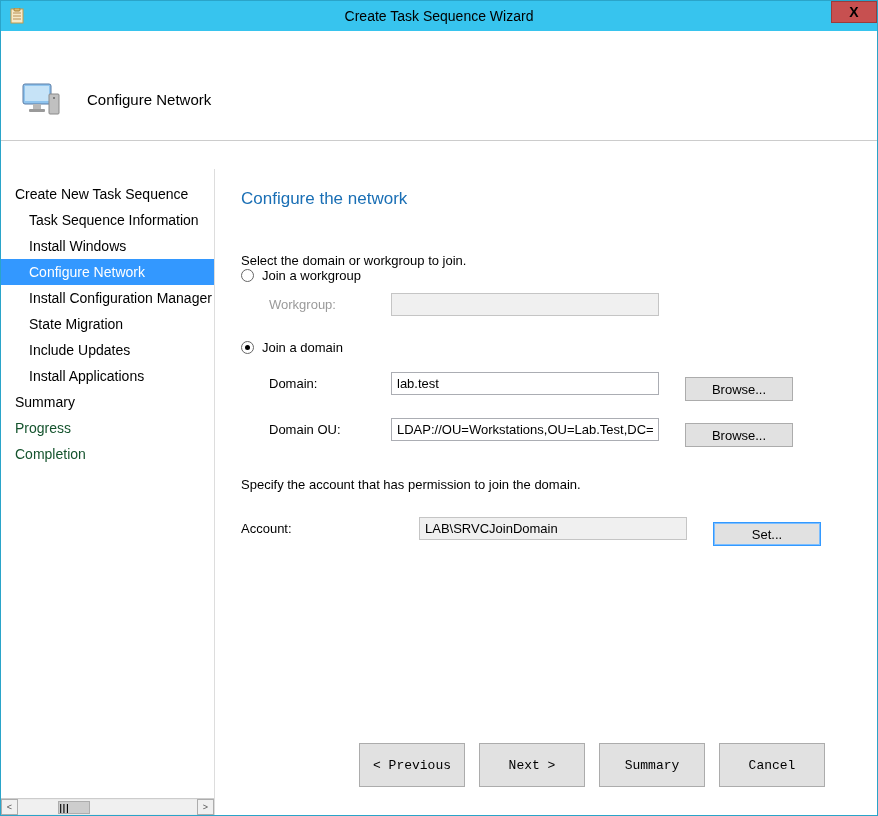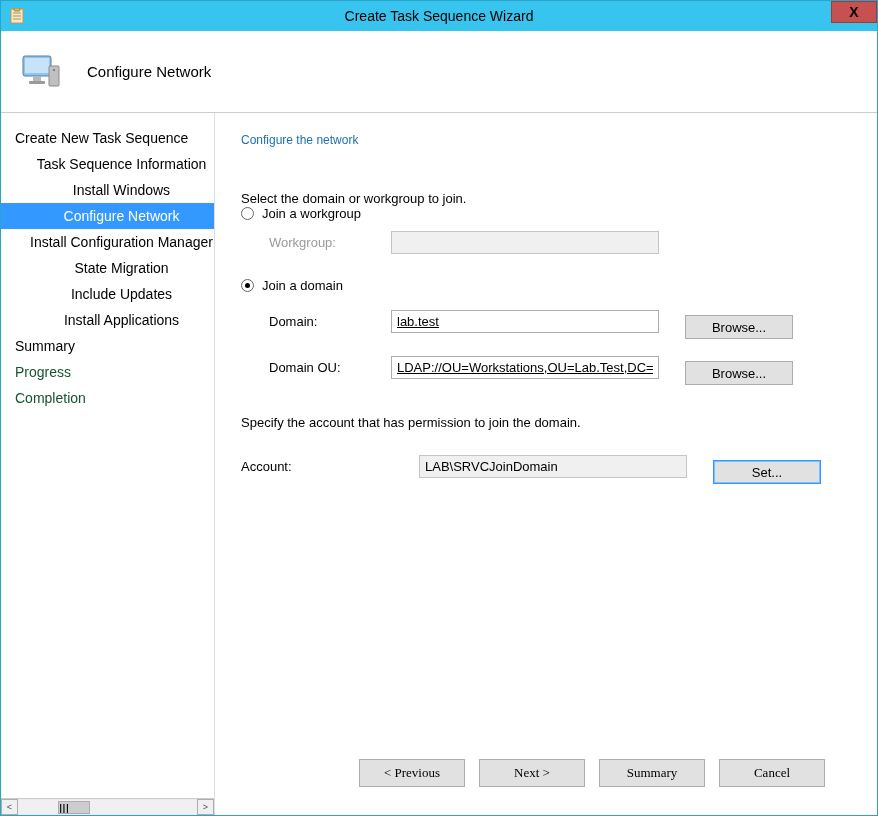--- a/index.html
+++ b/index.html
@@ -10,20 +10,21 @@
       width: 878px;
       height: 816px;
       overflow: hidden;
     }
     .window {
       width: 878px;
       height: 816px;
       border: 1px solid #2aa4c9;
       display: flex;
       flex-direction: column;
+      gap: 28px;
     }
     .titlebar {
       height: 30px;
       background: #37c4ee;
       display: flex;
       align-items: center;
       position: relative;
     }
     .titlebar-icon {
       width: 16px;
@@ -94,21 +95,21 @@
       padding-top: 12px;
     }
     .sidebar-item {
       padding: 5px 0 5px 14px;
       font-size: 14px;
       color: #000;
       white-space: nowrap;
       overflow: hidden;
       cursor: pointer;
     }
-    .sidebar-item.indent { padding-left: 28px; text-align: center; }
+    .sidebar-item.indent { padding-left: 28px; }
     .sidebar-item.selected {
       background: #3398ff;
       color: #fff;
     }
     .sidebar-item.disabled {
       color: #14532d;
       cursor: default;
     }
     .sidebar-scroll {
       height: 17px;
@@ -144,21 +145,21 @@
       background: #cdcdcd;
       border: 1px solid #adadad;
     }
     .content {
       flex: 1;
       display: flex;
       flex-direction: column;
       padding: 20px 26px 10px 26px;
     }
     .content-heading {
-      font-size: 12px;
+      font-size: 17px;
       color: #1a6fb5;
       margin-bottom: 44px;
     }
     .form-section { font-size: 13px; color: #000; }
     .instruction { }
     .radio-row {
       display: flex;
       align-items: center;
       gap: 8px;
       margin-bottom: 10px;
@@ -192,21 +193,21 @@
     .field-label.disabled { color: #9a9a9a; }
     .text-input {
       height: 23px;
       border: 1px solid #abadb3;
       padding: 0 5px;
       font-size: 13px;
       font-family: inherit;
       background: #fff;
     }
     .text-input.wg { width: 268px; background: #f0f0f0; border-color: #c5c5c5; }
-    .text-input.domain { width: 268px; text-decoration: underline; }
+    .text-input.domain { width: 268px; }
     .text-input.account { width: 268px; background: #f0f0f0; border-color: #c5c5c5; }
     .win-btn {
       height: 24px;
       width: 108px;
       background: #e1e1e1;
       border: 1px solid #acacac;
       font-family: inherit;
       font-size: 13px;
       cursor: pointer;
       margin-left: 26px;
@@ -218,24 +219,24 @@
     }
     .instruction2 { margin-top: 30px; margin-bottom: 18px; }
     .footer-buttons {
       display: flex;
       justify-content: flex-end;
       gap: 14px;
       padding: 14px 26px 18px 0;
     }
     .footer-btn {
       width: 106px;
-      height: 28px;
+      height: 44px;
       background: #e1e1e1;
       border: 1px solid #acacac;
-      font-family: Liberation Serif, serif;
+      font-family: Liberation Mono, monospace;
       font-size: 13px;
       cursor: pointer;
     }
   </style>
 </head>
 <body>
 
 <div class="window">
 
   <div class="titlebar">

